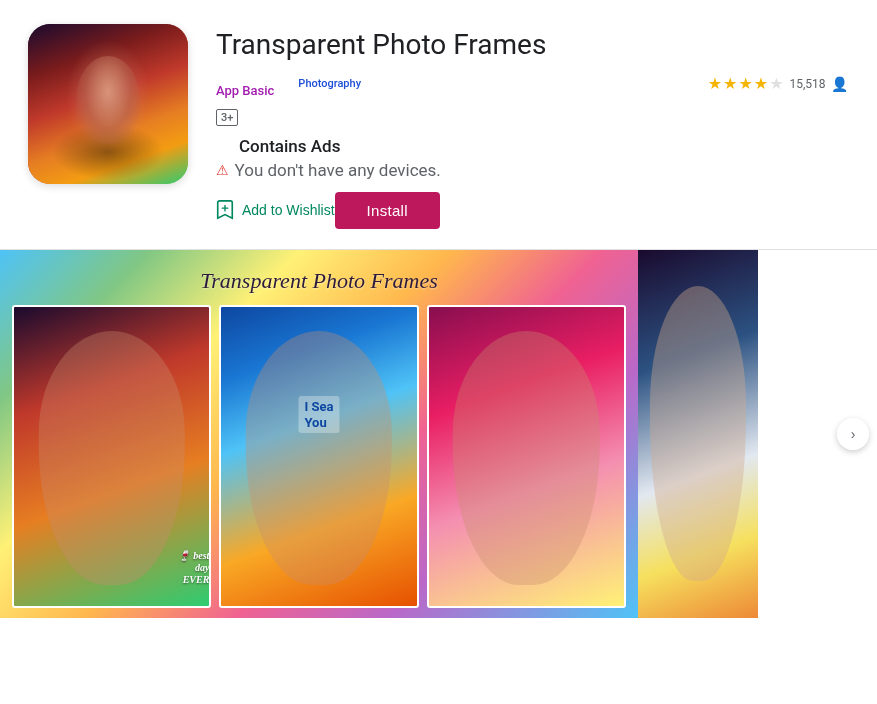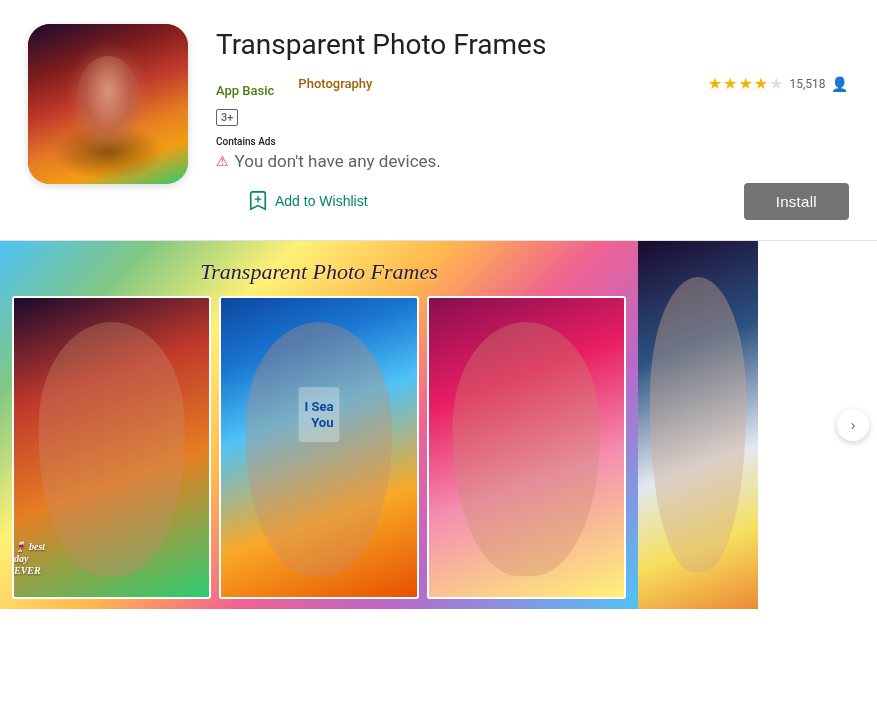--- a/index.html
+++ b/index.html
@@ -66,31 +66,31 @@
     }
 
     .app-meta-row {
       display: flex;
       align-items: center;
       gap: 0;
       margin-bottom: 8px;
     }
 
     .app-developer {
-      color: #4d7c0f;
+      color: #a21caf;
       font-size: 13px;
       font-weight: 500;
       cursor: pointer;
       text-decoration: none;
       margin-top: 13px;
     }
 
     .app-category {
-      color: #a16207;
-      font-size: 13px;
+      color: #1d4ed8;
+      font-size: 11px;
       font-weight: 500;
       margin-left: 16px;
       cursor: pointer;
     }
 
     .rating-section {
       display: flex;
       align-items: center;
       margin-left: auto;
       gap: 6px;
@@ -127,24 +127,25 @@
       border: 1.5px solid #5f6368;
       color: #5f6368;
       font-size: 11px;
       font-weight: 500;
       padding: 1px 4px;
       border-radius: 2px;
       margin-bottom: 10px;
     }
 
     .contains-ads {
-      font-size: 10px;
+      font-size: 17px;
       color: #202124;
       font-weight: 500;
       margin-bottom: 4px;
+      margin-left: 23px;
     }
 
     .warning-row {
       display: flex;
       align-items: center;
       gap: 6px;
       margin-bottom: 12px;
     }
 
     .warning-icon {
@@ -153,22 +154,21 @@
     }
 
     .warning-text {
       font-size: 17px;
       color: #5f6368;
     }
 
     .action-row {
       display: flex;
       align-items: center;
-      justify-content: space-between;
-      margin-left: 33px;
+      justify-content: flex-start;
     }
 
     .wishlist-btn {
       display: flex;
       align-items: center;
       gap: 8px;
       color: #01875f;
       font-size: 14px;
       font-weight: 500;
       cursor: pointer;
@@ -177,21 +177,21 @@
       padding: 0;
     }
 
     .wishlist-icon {
       width: 18px;
       height: 20px;
       position: relative;
     }
 
     .install-btn {
-      background: #737373;
+      background: #be185d;
       color: #fff;
       border: none;
       border-radius: 4px;
       padding: 10px 32px;
       font-size: 15px;
       font-weight: 500;
       cursor: pointer;
       letter-spacing: 0.3px;
     }
 
@@ -276,42 +276,42 @@
 
     .photo-frame-3 {
       background: linear-gradient(160deg, #880e4f 0%, #e91e63 30%, #f48fb1 60%, #fff176 100%);
     }
 
     .frame-overlay-text {
       position: absolute;
       bottom: 20px;
       left: 0;
       right: 0;
-      text-align: left;
+      text-align: right;
       color: #fff;
       font-size: 10px;
       font-weight: bold;
       text-shadow: 0 1px 2px rgba(0,0,0,0.5);
       font-family: serif;
       font-style: italic;
       line-height: 1.2;
     }
 
     .frame-overlay-sea {
       position: absolute;
       top: 30%;
       left: 50%;
       transform: translateX(-50%);
       color: #0d47a1;
       font-size: 13px;
       font-weight: bold;
-      text-align: right;
+      text-align: left;
       line-height: 1.2;
       background: rgba(255,255,255,0.3);
-      padding: 12px 6px;
+      padding: 3px 6px;
       border-radius: 3px;
     }
 
     
     .face-silhouette {
       position: absolute;
       top: 8%;
       left: 50%;
       transform: translateX(-50%);
       width: 75%;

